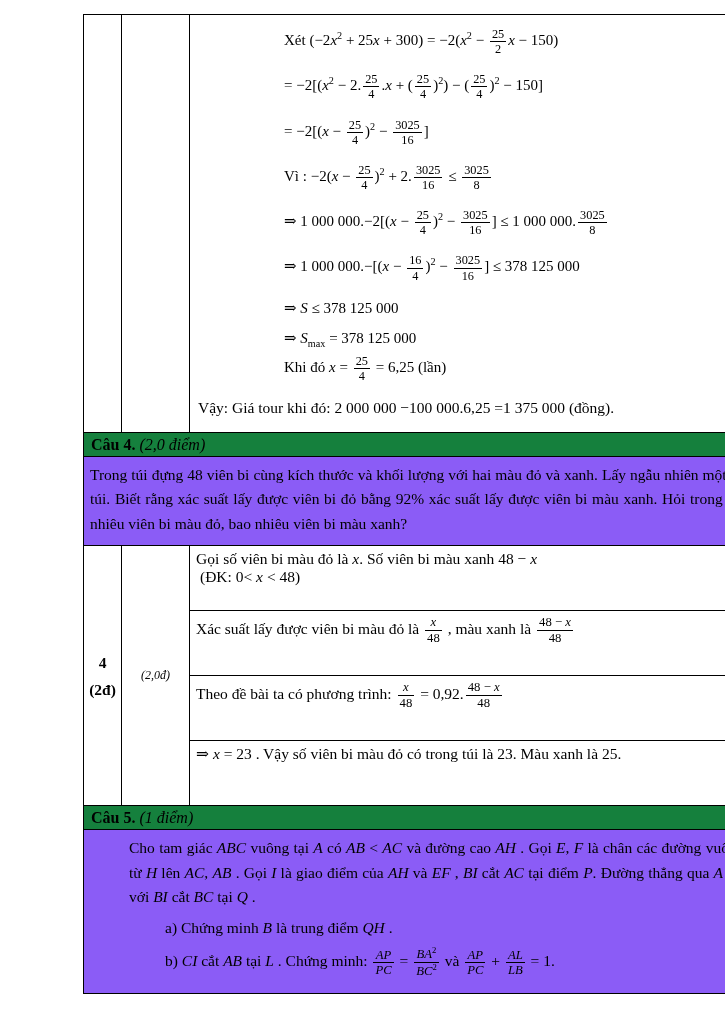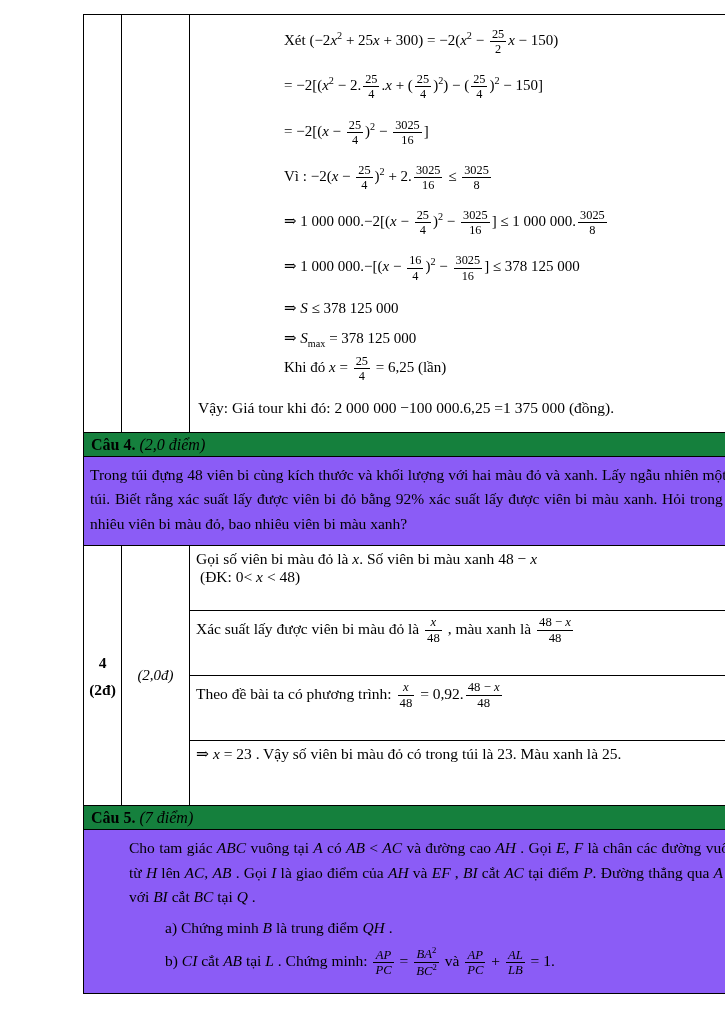--- a/index.html
+++ b/index.html
@@ -39,21 +39,21 @@
   .qhead b { font-weight:700; }
   .qhead i { font-style:italic; font-weight:400; }
   .qtext { background:#8b5cf6; border-bottom:1px solid #000; padding:6px 6px 9px 6px;
            font-size:15.5px; line-height:1.58; text-align:justify; }
 
   
   .block2 { display:flex; border-bottom:1px solid #000; }
   .cA2 { width:38px; border-right:1px solid #000; display:flex; flex-direction:column;
          align-items:center; justify-content:center; font-weight:700; font-size:15.5px; line-height:1.75; }
   .cB2 { width:68px; border-right:1px solid #000; display:flex; align-items:center; justify-content:center;
-         font-style:italic; font-size:15px; }
+         font-style:italic; font-size:12px; }
   .rows2 { flex:1; display:flex; flex-direction:column; }
   .r2 { display:flex; border-bottom:1px solid #000; }
   .r2:last-child { border-bottom:none; }
   .r2:nth-child(1) { min-height:44px; }
   .r2:nth-child(2) { min-height:42px; }
   .r2:nth-child(3) { min-height:44px; }
   .r2:nth-child(4) { min-height:34px; }
   .rc { flex:1; border-right:1px solid #000; padding:4px 4px 4px 6px; font-size:15.5px; }
   .rm { width:52px; padding:4px 0 0 7px; font-size:15.5px;margin-top:42px; }
   .ind { padding-left:4px; }
@@ -181,21 +181,21 @@
       </div>
       <div class="r2">
         <div class="rc">
           <div>⇒ <span class="iv">x</span> = 23 . Vậy số viên bi màu đỏ có trong túi là 23. Màu xanh là 25.</div>
         </div>
         <div class="rm">0,5</div>
       </div>
     </div>
   </div>
 
-  <div class="qhead"><b>Câu 5.</b><i> (7 điểm)</i></div>
+  <div class="qhead"><b>Câu 5.</b><i> (1 điểm)</i></div>
 
   <div class="qtext qt5">
     <div class="intro">Cho tam giác  <span class="iv">ABC</span>  vuông tại  <span class="iv">A</span>  có  <span class="iv">AB</span> &lt; <span class="iv">AC</span>  và đường cao  <span class="iv">AH</span> . Gọi  <span class="iv">E</span>, <span class="iv">F</span>  là chân các đường vuông góc hạ từ  <span class="iv">H</span>  lên  <span class="iv">AC</span>, <span class="iv">AB</span> . Gọi  <span class="iv">I</span>  là giao điểm của  <span class="iv">AH</span>  và  <span class="iv">EF</span> ,  <span class="iv">BI</span> cắt  <span class="iv">AC</span>  tại điểm  <span class="iv">P</span>. Đường thẳng qua  <span class="iv">A</span>  song song với  <span class="iv">BI</span> cắt  <span class="iv">BC</span>  tại  <span class="iv">Q</span> .</div>
     <div class="item">a) Chứng minh  <span class="iv">B</span>  là trung điểm  <span class="iv">QH</span> .</div>
     <div class="item">b) <span class="iv">CI</span> cắt  <span class="iv">AB</span>  tại  <span class="iv">L</span> . Chứng minh:  <span class="frac">
           <span class="fn"><span class="iv">AP</span></span>
           <span class="fd"><span class="iv">PC</span></span>
         </span> = <span class="frac">
           <span class="fn"><span class="iv">BA</span><sup>2</sup></span>
           <span class="fd"><span class="iv">BC</span><sup>2</sup></span>

